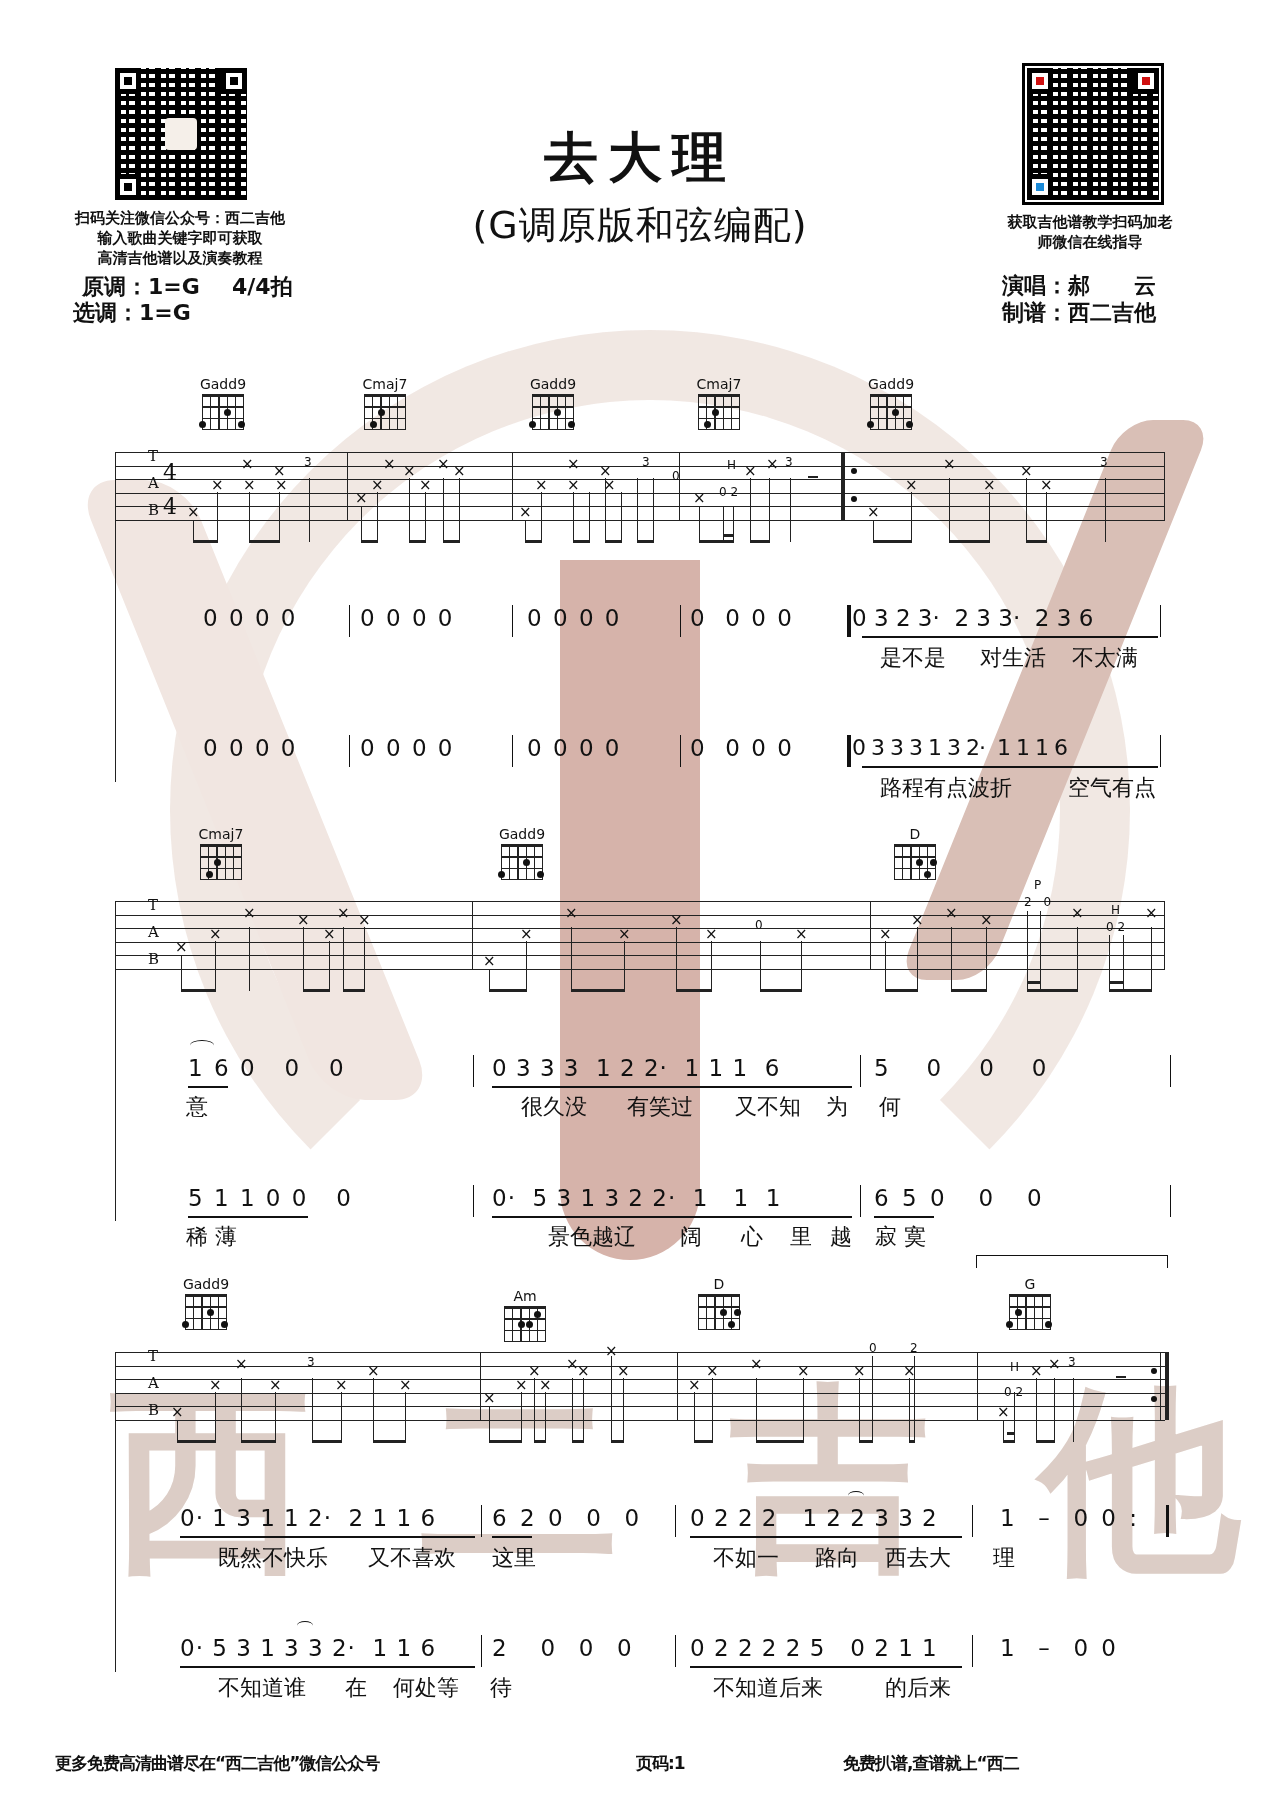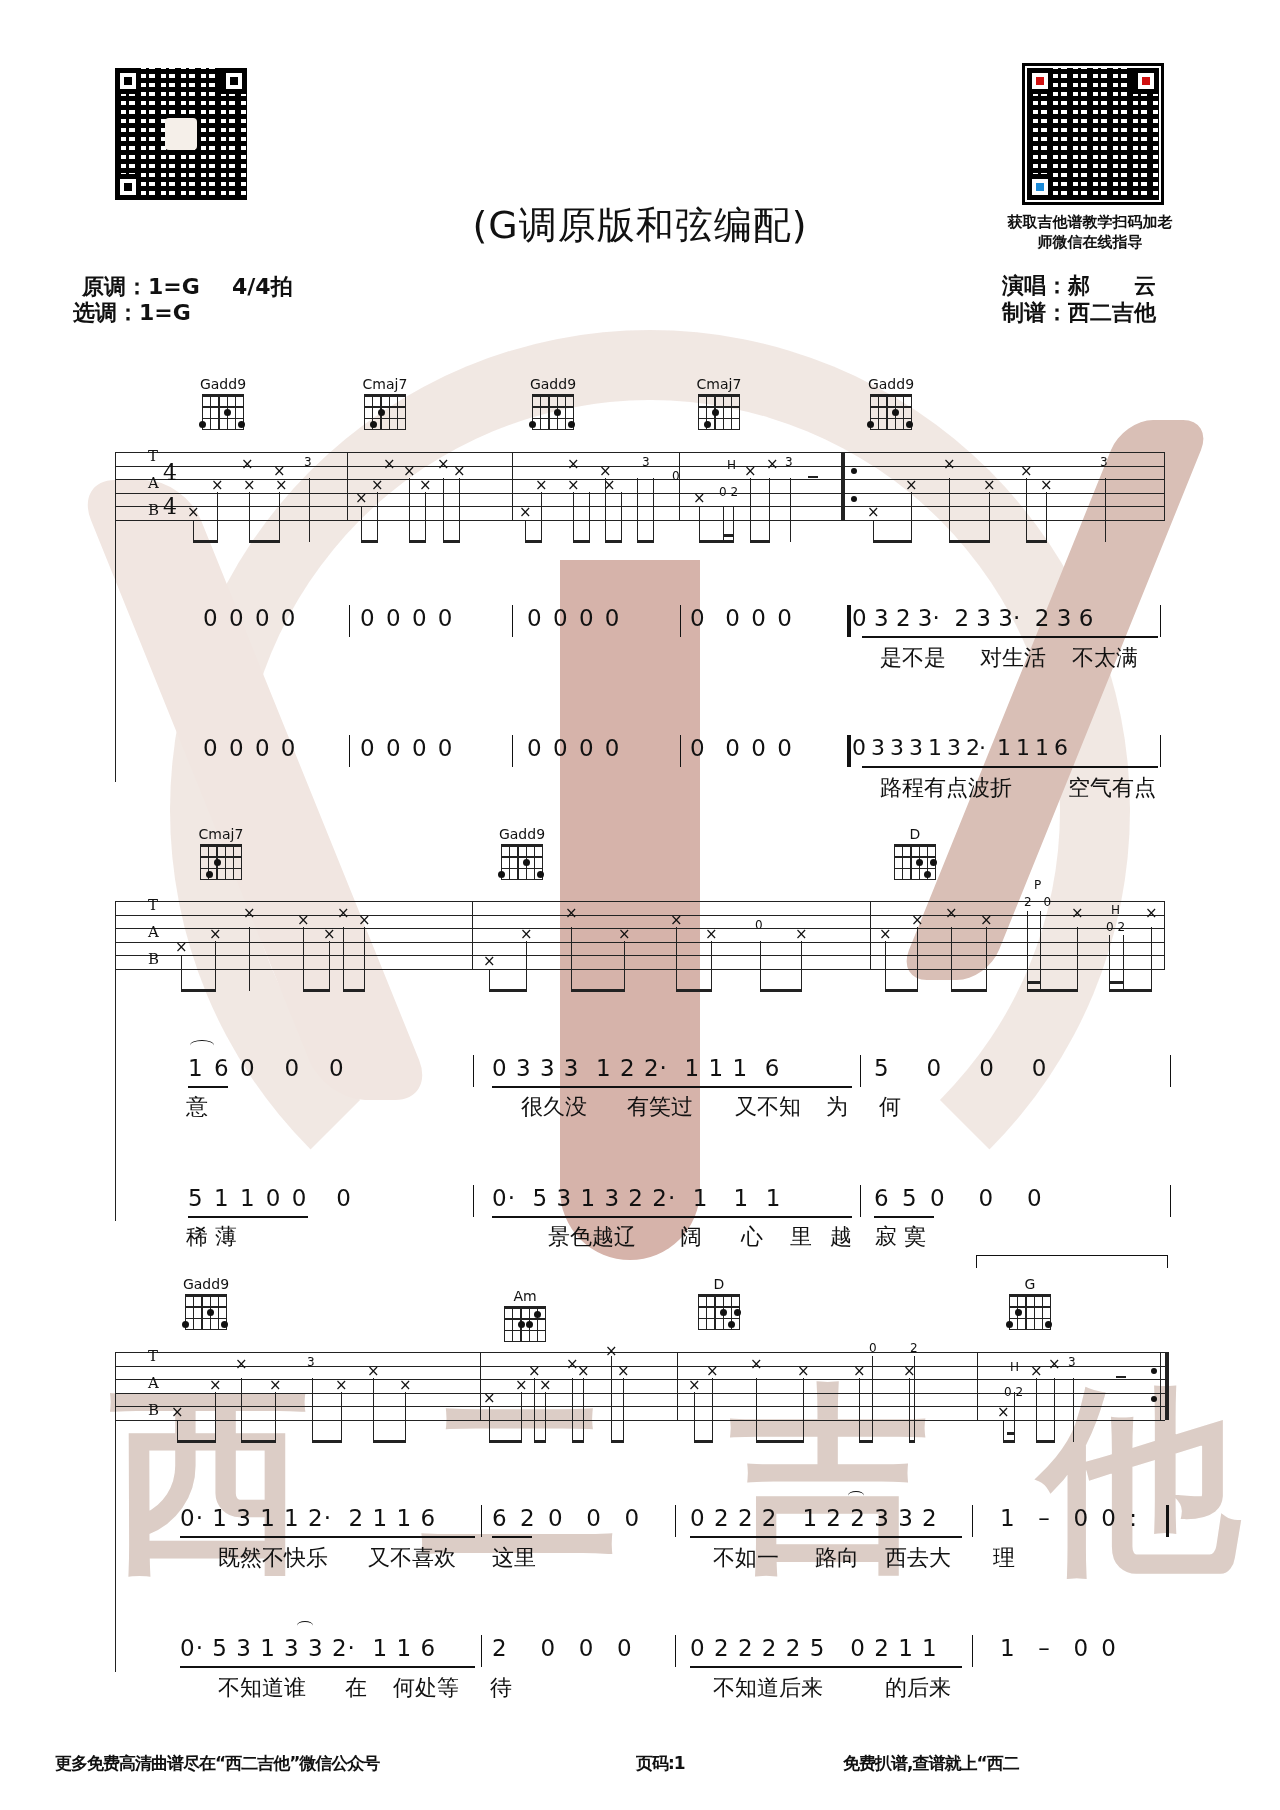--- a/index.html
+++ b/index.html
@@ -49,24 +49,30 @@
 <div class="wm" style="left:110px;top:1380px;font-size:200px;font-weight:bold;letter-spacing:110px;color:#dccdc6;line-height:200px;white-space:nowrap;">西二吉他</div>
 
 <div class="layer">
 
 <div class="qr" style="left:115px;top:68px;">
   <div class="fp" style="left:0;top:0"></div>
       <div class="fp" style="right:0;top:0"></div>
       <div class="fp" style="left:0;bottom:0"></div>
   <div class="logo"></div>
 </div>
+<div class="abs small-cn" style="left:60px;top:208px;width:240px;">
+  <div>扫码关注微信公众号：西二吉他</div>
+  <div>输入歌曲关键字即可获取</div>
+  <div>高清吉他谱以及演奏教程</div>
+</div>
 <div class="abs key" style="left:82px;top:273px;">原调：1=G</div>
 <div class="abs key" style="left:232px;top:273px;">4/4拍</div>
 <div class="abs key" style="left:73px;top:299px;">选调：1=G</div>
 
+<div class="abs title" style="left:0;width:1280px;text-align:center;top:122px;">去大理</div>
 <div class="abs subtitle" style="left:0;width:1280px;text-align:center;top:200px;">(G调原版和弦编配)</div>
 
 <div class="qr color" style="left:1027px;top:68px;outline:3px solid #000;outline-offset:2px;">
   <div class="fp r" style="left:0;top:0"></div>
       <div class="fp r" style="right:0;top:0"></div>
       <div class="fp b" style="left:0;bottom:0"></div>
 </div>
 <div class="abs small-cn" style="left:960px;top:212px;width:260px;">
   <div>获取吉他谱教学扫码加老</div>
   <div>师微信在线指导</div>

